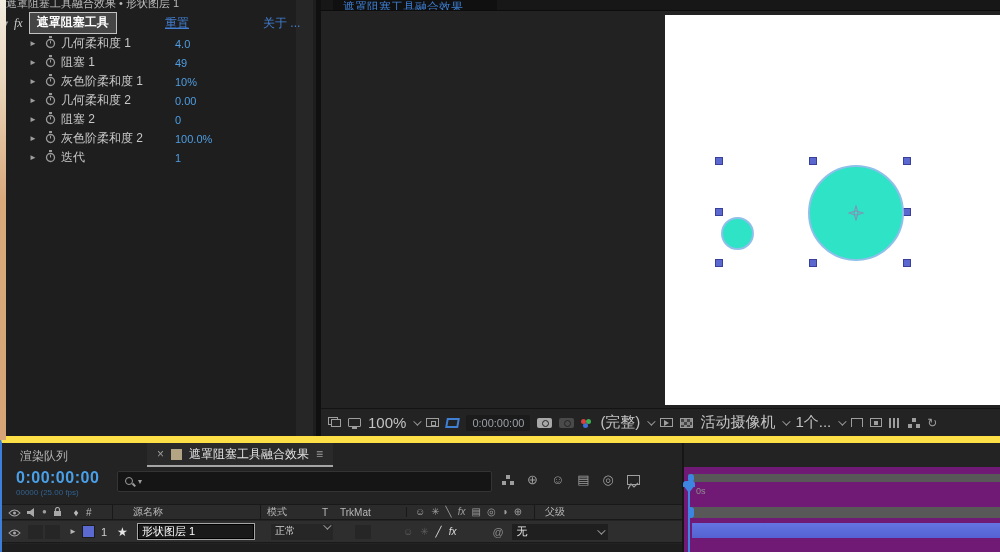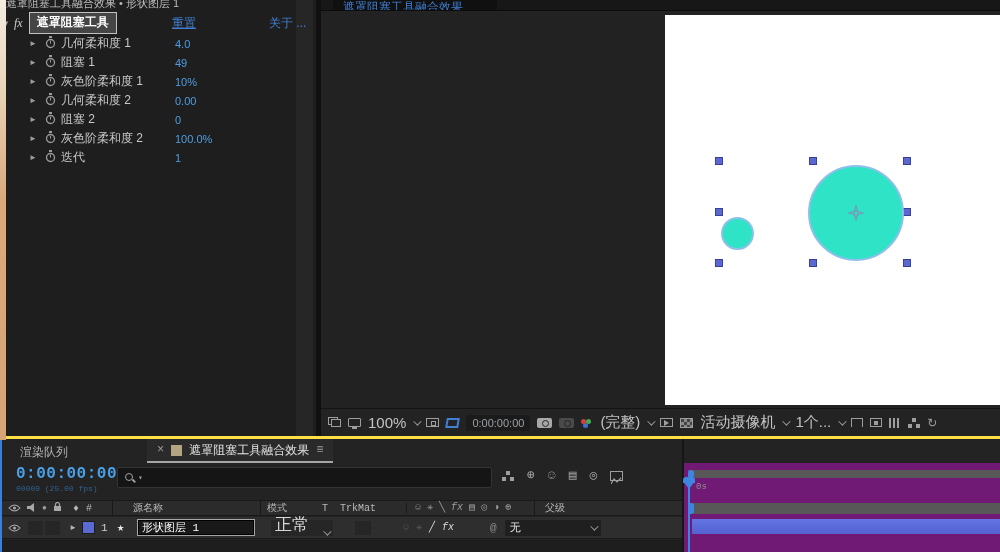--- a/index.html
+++ b/index.html
@@ -17,22 +17,22 @@
   .ec-divider { position:absolute; left:316px; top:0; width:5px; height:436px; background:#101010; }
   .ec-header { height:10px; overflow:hidden; }
   .ec-header span { display:block; transform:translateY(-4px); padding-left:6px;
     font-size:11px; color:#bdbdbd; white-space:nowrap; }
   .ec-effect-row { position:relative; height:22px; margin-top:2px; display:flex; align-items:center; }
   .tri { color:#9e9e9e; font-size:8px; width:12px; text-align:center; flex:0 0 auto; }
   .fx-glyph { color:#cfcfcf; font-style:italic; font-size:12px; font-family:"Liberation Serif",serif; margin:0 2px 0 2px; }
   .effect-name-box { margin-left:4px; padding:1px 7px 2px; background:#454545; border:1px solid #c2c2c2;
     color:#fff; font-weight:bold; font-size:12px; }
   .blue-link { color:#417ed1; font-size:12px; text-decoration:underline; cursor:pointer; }
-  .blue-link.reset { position:absolute; left:172px; }
-  .blue-link.about { position:absolute; left:269px; text-decoration:none; }
+  .blue-link.reset { position:absolute; left:165px; }
+  .blue-link.about { position:absolute; left:263px; text-decoration:none; }
   .prop-row { position:relative; height:19px; display:flex; align-items:center; }
   .prop-row .tri { margin-left:27px; }
   .stopwatch { flex:0 0 auto; margin:0 5px 0 6px; }
   .prop-name { color:#c9c9c9; font-size:12px; white-space:nowrap; }
   .prop-value { position:absolute; left:175px; color:#4f9de2; font-size:11px; }
 
   
   .comp-panel { position:absolute; left:321px; top:0; right:0; height:436px; background:#232323; }
   .comp-tabbar { height:11px; background:#171717; overflow:hidden; border-bottom:1px solid #0c0c0c; }
   .comp-tab { display:inline-block; margin-left:12px; padding:0 34px 2px 10px; background:#101010;
@@ -81,21 +81,21 @@
   .i-expo { width:12px; height:9px; border:1px solid #9e9e9e; }
   .i-expo::after { content:""; position:absolute; left:3px; top:2px; width:4px; height:4px; background:#9e9e9e; }
   .i-hist { width:12px; height:10px; background:linear-gradient(90deg,#9e9e9e 0 2px,transparent 2px 4px,#9e9e9e 4px 6px,transparent 6px 8px,#9e9e9e 8px 10px,transparent 10px); }
   .i-dots { width:12px; height:10px; }
   .i-dots::before { content:""; position:absolute; left:4px; top:0; width:4px; height:4px; background:#9e9e9e;
     box-shadow:-4px 6px 0 #9e9e9e, 4px 6px 0 #9e9e9e; }
   .i-graph { width:13px; height:10px; border:1px solid #9e9e9e; }
 
   
   .tl-panel { position:absolute; left:0; top:436px; right:0; bottom:0; background:#232323;
-    border-top:3px solid #fde047; border-left:2px solid #3d7edb;font-family:Liberation Mono, monospace; }
+    border-top:7px solid #fde047; border-left:2px solid #3d7edb; }
   .tl-tabbar { position:relative; height:24px; }
   .tl-tab-rq { position:absolute; left:18px; top:5px; color:#b5b5b5; font-size:12px; }
   .tl-tab-active { position:absolute; left:145px; top:0; height:24px; display:flex; align-items:center; gap:7px;
     background:#2a2a2a; padding:0 10px; border-bottom:2px solid #a5a5a5; }
   .tl-tab-active .close { color:#9e9e9e; font-size:12px; }
   .tl-tab-active .swatch { width:11px; height:11px; background:#b3a584; }
   .tl-tab-active .title { color:#e4e4e4; font-size:12px; white-space:nowrap; }
   .tl-tab-active .menu { color:#9e9e9e; font-size:12px; }
   .tl-toprow { position:relative; height:37px; }
   .tl-tc { position:absolute; left:14px; top:2px; color:#4aa0e8; font-size:16px; font-weight:bold; letter-spacing:.5px; }
@@ -141,22 +141,22 @@
     display:flex; align-items:center; border-bottom:1px solid #1a1a1a; }
   .lr-eye { margin-left:6px; width:20px; }
   .lr-cells { width:36px; display:flex; gap:2px; }
   .lr-cells i { width:15px; height:14px; background:#262626; }
   .lr-expand { width:18px; color:#b5b5b5; font-size:8px; text-align:center; }
   .label-chip { width:13px; height:13px; background:#5a6ad0; border:1px solid #1c1c1c; margin-right:6px; }
   .lr-num { color:#cfcfcf; font-size:11px; width:16px; }
   .lr-star { color:#e6e6e6; font-size:12px; width:20px; }
   .name-box { width:118px; height:17px; border:1px solid #a5a5a5; background:#191919;
     box-shadow:inset 0 0 0 1px #000; color:#fff; font-size:11px; padding:0 4px; display:flex; align-items:center; }
-  .mode-dd { margin-left:16px; width:62px; height:16px; background:#262626; color:#d6d6d6; font-size:17px;
-    display:flex; align-items:flex-end; padding:0 4px; justify-content:space-between; }
+  .mode-dd { margin-left:16px; width:62px; height:16px; background:#262626; color:#d6d6d6; font-size:10px;
+    display:flex; align-items:flex-start; padding:0 4px; justify-content:space-between; }
   .trkmat-cell { margin-left:22px; width:16px; height:14px; background:#262626; }
   .lr-sw { margin-left:32px; display:flex; gap:7px; align-items:center; }
   .lr-sw .g { font-size:10px; }
   .dim { color:#5c5c5c; }
   .lite { color:#dcdcdc; }
   .pick-whip { margin-left:36px; color:#8a8a8a; font-size:11px; }
   .parent-dd { margin-left:8px; width:96px; height:16px; background:#1f1f1f; color:#e0e0e0; font-size:11px;
     display:flex; align-items:center; padding:0 5px; justify-content:space-between; }
   .tl-footer { position:absolute; left:0; top:101px; width:682px; bottom:0; background:#1e1e1e; }
 </style>

